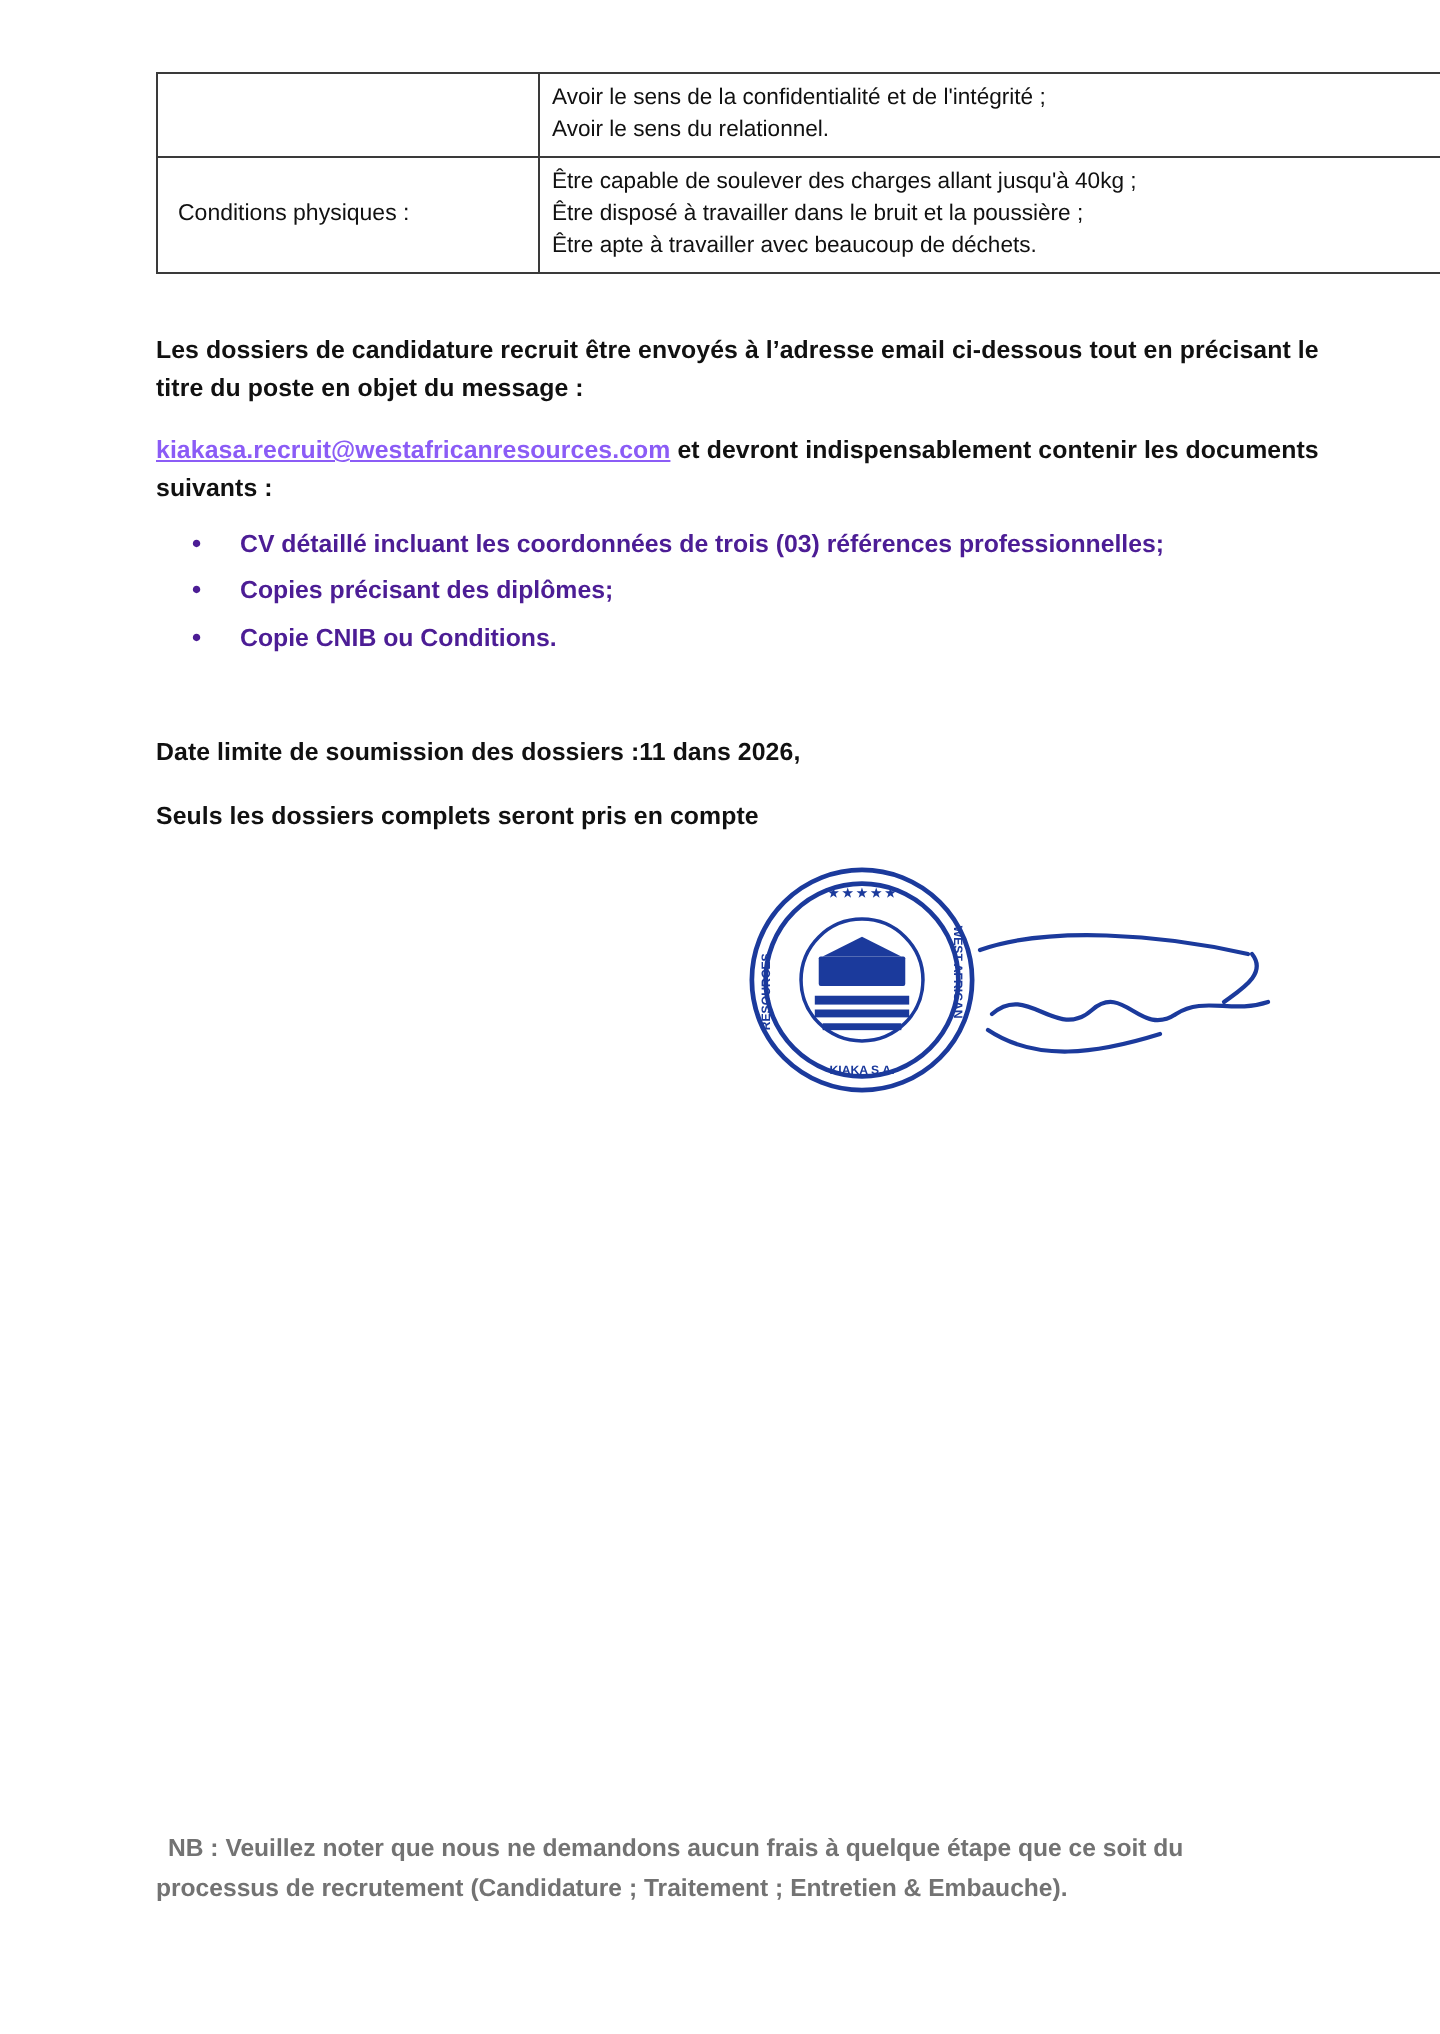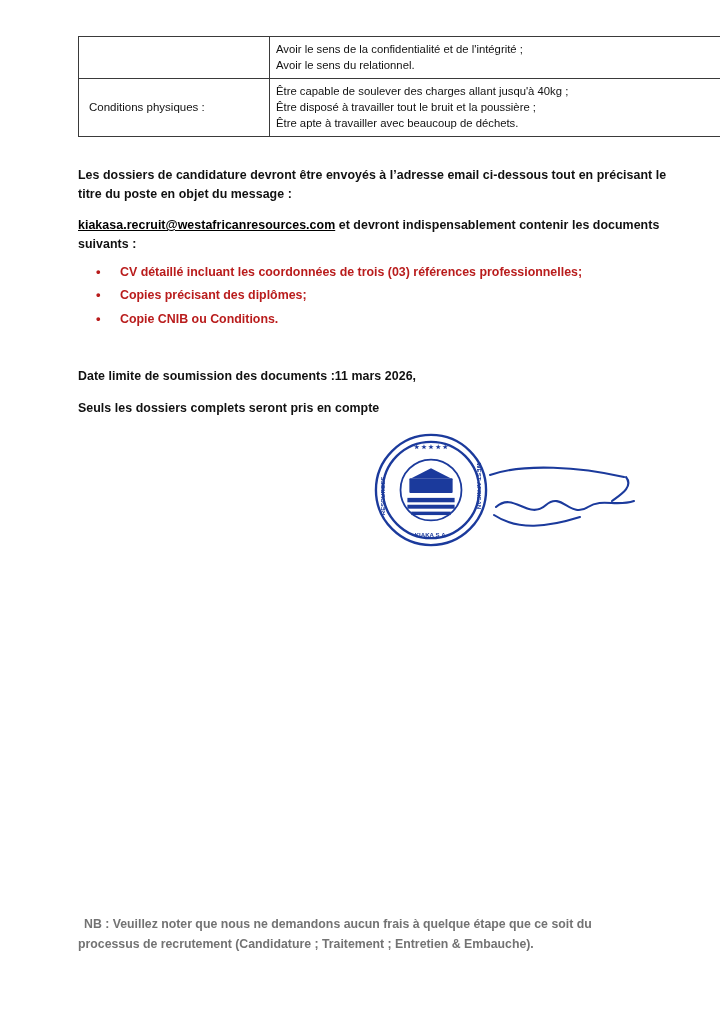--- a/index.html
+++ b/index.html
@@ -68,42 +68,42 @@
     left: 54px;
     top: 166px;
     width: 606px;
   }
   .p-email {
     left: 54px;
     top: 216px;
     width: 612px;
   }
   .email-link {
-    color: #000000;
+    color: #8b5cf6;
     text-decoration: underline;
     font-weight: bold;
   }
   .bullets {
     position: absolute;
     left: 54px;
     top: 266px;
     width: 620px;
     margin: 0;
     padding: 0;
     list-style: none;
   }
   .bullets li {
     font-size: 12.4px;
     font-weight: bold;
     line-height: 1.0;
     margin: 0 0 11px 0;
     padding-left: 42px;
     position: relative;
     white-space: nowrap;
-    color: #b91c1c;
+    color: #4c1d95;
   }
   .bullets li:before {
     content: "\2022";
     position: absolute;
     left: 18px;
     top: -1px;
     font-size: 13px;
   }
   .p-date {
     left: 54px;
@@ -162,40 +162,40 @@
         <td class="label-cell"></td>
         <td class="val-cell">
           <span class="line">Avoir le sens de la confidentialité et de l'intégrité ;</span>
           <span class="line">Avoir le sens du relationnel.</span>
         </td>
       </tr>
       <tr>
         <td class="label-cell">Conditions physiques :</td>
         <td class="val-cell">
           <span class="line">Être capable de soulever des charges allant jusqu'à 40kg ;</span>
-          <span class="line">Être disposé à travailler tout le bruit et la poussière ;</span>
+          <span class="line">Être disposé à travailler dans le bruit et la poussière ;</span>
           <span class="line">Être apte à travailler avec beaucoup de déchets.</span>
         </td>
       </tr>
     </tbody>
   </table>
 
-  <div class="para p-intro">Les dossiers de candidature devront être envoyés à l’adresse email ci-dessous tout en précisant le titre du poste en objet du message :</div>
+  <div class="para p-intro">Les dossiers de candidature recruit être envoyés à l’adresse email ci-dessous tout en précisant le titre du poste en objet du message :</div>
 
   <div class="para p-email">
     <a class="email-link" href="#">kiakasa.recruit@westafricanresources.com</a><span> et devront indispensablement contenir les documents suivants :</span>
   </div>
 
   <ul class="bullets">
     <li>CV détaillé incluant les coordonnées de trois (03) références professionnelles;</li>
     <li>Copies précisant des diplômes;</li>
     <li>Copie CNIB ou Conditions.</li>
   </ul>
 
-  <div class="para p-date">Date limite de soumission des documents :11 mars 2026,</div>
+  <div class="para p-date">Date limite de soumission des dossiers :11 dans 2026,</div>
 
   <div class="para p-only">Seuls les dossiers complets seront pris en compte</div>
 
   <div class="stamp-area">
     <svg class="stamp" viewBox="0 0 120 120">
       <g fill="none" stroke="#1b3a9c" stroke-width="2.4">
         <circle cx="60" cy="60" r="56"></circle>
         <circle cx="60" cy="60" r="49"></circle>
         <circle cx="60" cy="60" r="31" stroke-width="1.8"></circle>
       </g>

